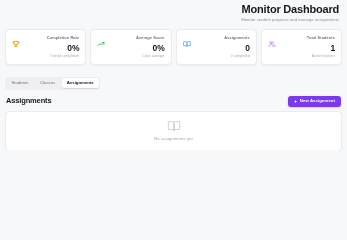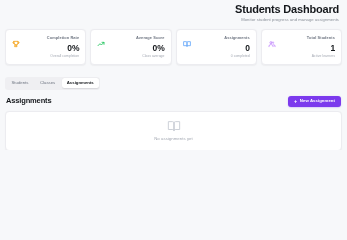--- a/index.html
+++ b/index.html
@@ -175,21 +175,21 @@
     line-height: 6px;
     letter-spacing: 0.05px;
   }
 </style>
 </head>
 <body>
 
 <div class="page">
 
   <div class="header">
-    <div class="header-title">Students Dashboard</div>
+    <div class="header-title">Monitor Dashboard</div>
     <div class="header-subtitle">Monitor student progress and manage assignments</div>
   </div>
 
   <div class="stats-row">
 
     <div class="stat-card">
       <span class="stat-icon">
         <svg width="8" height="8" viewBox="0 0 24 24" fill="none" stroke="#f59e0b" stroke-width="2.4" stroke-linecap="round" stroke-linejoin="round">
           <path d="M6 4h12v5a6 6 0 0 1-12 0z"></path>
           <path d="M6 6H3v2a3 3 0 0 0 3 3"></path>

